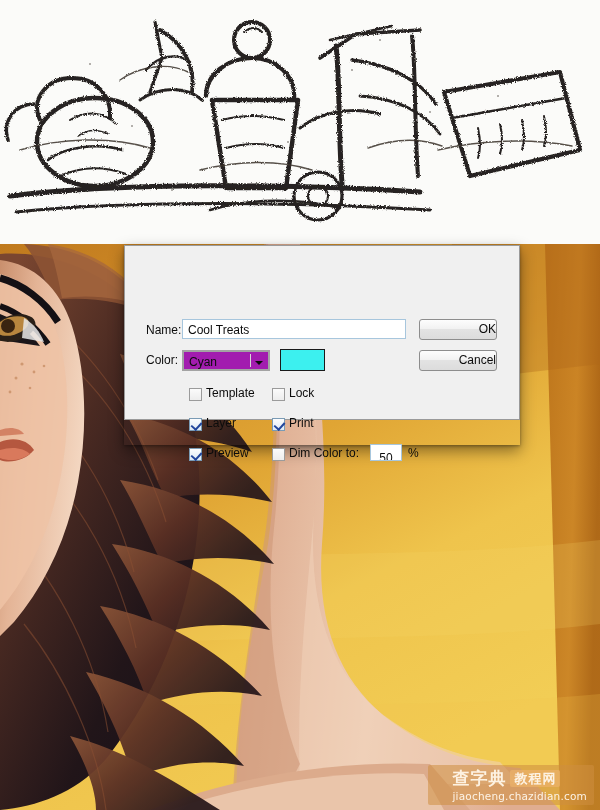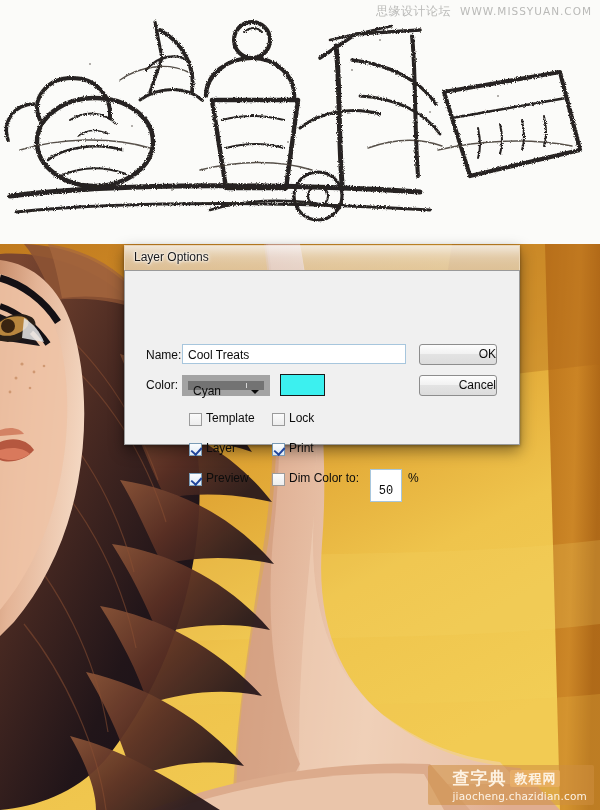--- a/index.html
+++ b/index.html
@@ -149,22 +149,22 @@
     color: #0c0c0c;
     padding: 2px 0 0 5px;
     font-family: "Liberation Sans", sans-serif;
     outline: none;
   }
 
   .sel-color {
     position: absolute;
     left: 57px; top: 72px;
     width: 88px; height: 21px;
-    background: #737373;
-    border: 6px solid #a3a3a3;
+    background: #a21caf;
+    border: 2px solid #a3a3a3;
     font-size: 12px;
     color: #0c0c0c;
   }
   .sel-color .sel-val {
     position: absolute; left: 5px; top: 3px;
     font-family: "Liberation Sans", sans-serif;
   }
   .sel-color .arrow {
     position: absolute; right: 5px; top: 9px;
     width: 0; height: 0;
@@ -232,28 +232,28 @@
   .c-tmpl  { left: 64px;  top: 110px; }
   .c-lock  { left: 147px; top: 110px; }
   .c-show  { left: 64px;  top: 140px; }
   .c-print { left: 147px; top: 140px; }
   .c-prev  { left: 64px;  top: 170px; }
   .c-dim   { left: 147px; top: 170px; }
 
   .dim-input {
     position: absolute;
     left: 245px; top: 166px;
-    width: 32px; height: 33px;
+    width: 32px; height: 17px;
     background: #ffffff;
     border: 1px solid #a7c6dd;
     font-size: 12px;
     color: #0c0c0c;
     text-align: center;
     padding-top: 10px;
-    font-family: Liberation Mono, monospace;
+    font-family: Liberation Sans, sans-serif;
     outline: none;
   }
   .dim-pct {
     position: absolute;
     left: 283px; top: 168px;
     font-size: 12px; color: #0c0c0c;
     font-family: "Liberation Sans", sans-serif;
   }
 </style>
 </head>
@@ -462,53 +462,31 @@
             <circle cx="10" cy="148" r="1.4"></circle>
         </g>
 
         <path d="M0 198 C14 192 28 196 34 206 C26 216 10 220 0 216 Z" fill="#b5573f"></path>
         <path d="M0 206 C12 202 24 204 30 210 C22 216 10 218 0 214 Z" fill="#d9795c"></path>
         <path d="M0 186 C10 182 20 184 24 190 L0 192 Z" fill="#c9684a" opacity="0.7"></path>
       </g>
     </svg>
   </div>
 
-  <div class="wm-top">
-    <span class="cn">思缘设计论坛</span>
-    <span class="url">WWW.MISSYUAN.COM</span>
-  </div>
 
   <div class="wm-logo">
     <div class="row1">
       <span class="cz">查字典</span>
       <span class="jc">教程网</span>
     </div>
     <div class="row2">jiaocheng.chazidian.com</div>
   </div>
 
   <div class="dialog">
 
-    <div class="dlg-titlebar">
-      <svg class="glass-bg" viewBox="0 0 600 248" preserveAspectRatio="none">
-        <rect x="0" y="0" width="600" height="248" fill="#fbfbf9"></rect>
-        <g stroke="#3a332c" fill="none" stroke-linecap="round">
-          <ellipse cx="95" cy="142" rx="58" ry="44" stroke-width="10"></ellipse>
-          <path d="M155 22 L162 58 L150 92" stroke-width="9"></path>
-          <path d="M212 100 L226 188 L286 188 L298 100 Z" stroke-width="11"></path>
-          <circle cx="252" cy="40" r="18" stroke-width="10"></circle>
-          <path d="M336 46 C340 78 338 126 342 184" stroke-width="12"></path>
-          <path d="M320 58 L356 34 L420 30" stroke-width="9"></path>
-          <path d="M444 92 L560 72 L580 150 L470 176 Z" stroke-width="10"></path>
-          <path d="M10 196 C120 182 300 184 420 192" stroke-width="12"></path>
-          <path d="M412 36 C416 70 414 120 418 176" stroke-width="9"></path>
-        </g>
-      </svg>
-      <div class="glass-tint"></div>
-      <div class="dlg-title">Layer Options</div>
-    </div>
 
     <div class="dlg-body">
       <div class="dlg-inner">
 
         <div class="fld-label lbl-name">Name:</div>
         <input class="txt-name" type="text" value="Cool Treats" style="">
 
         <div class="fld-label lbl-color">Color:</div>
         <div class="sel-color">
           <span class="sel-val">Cyan</span>

